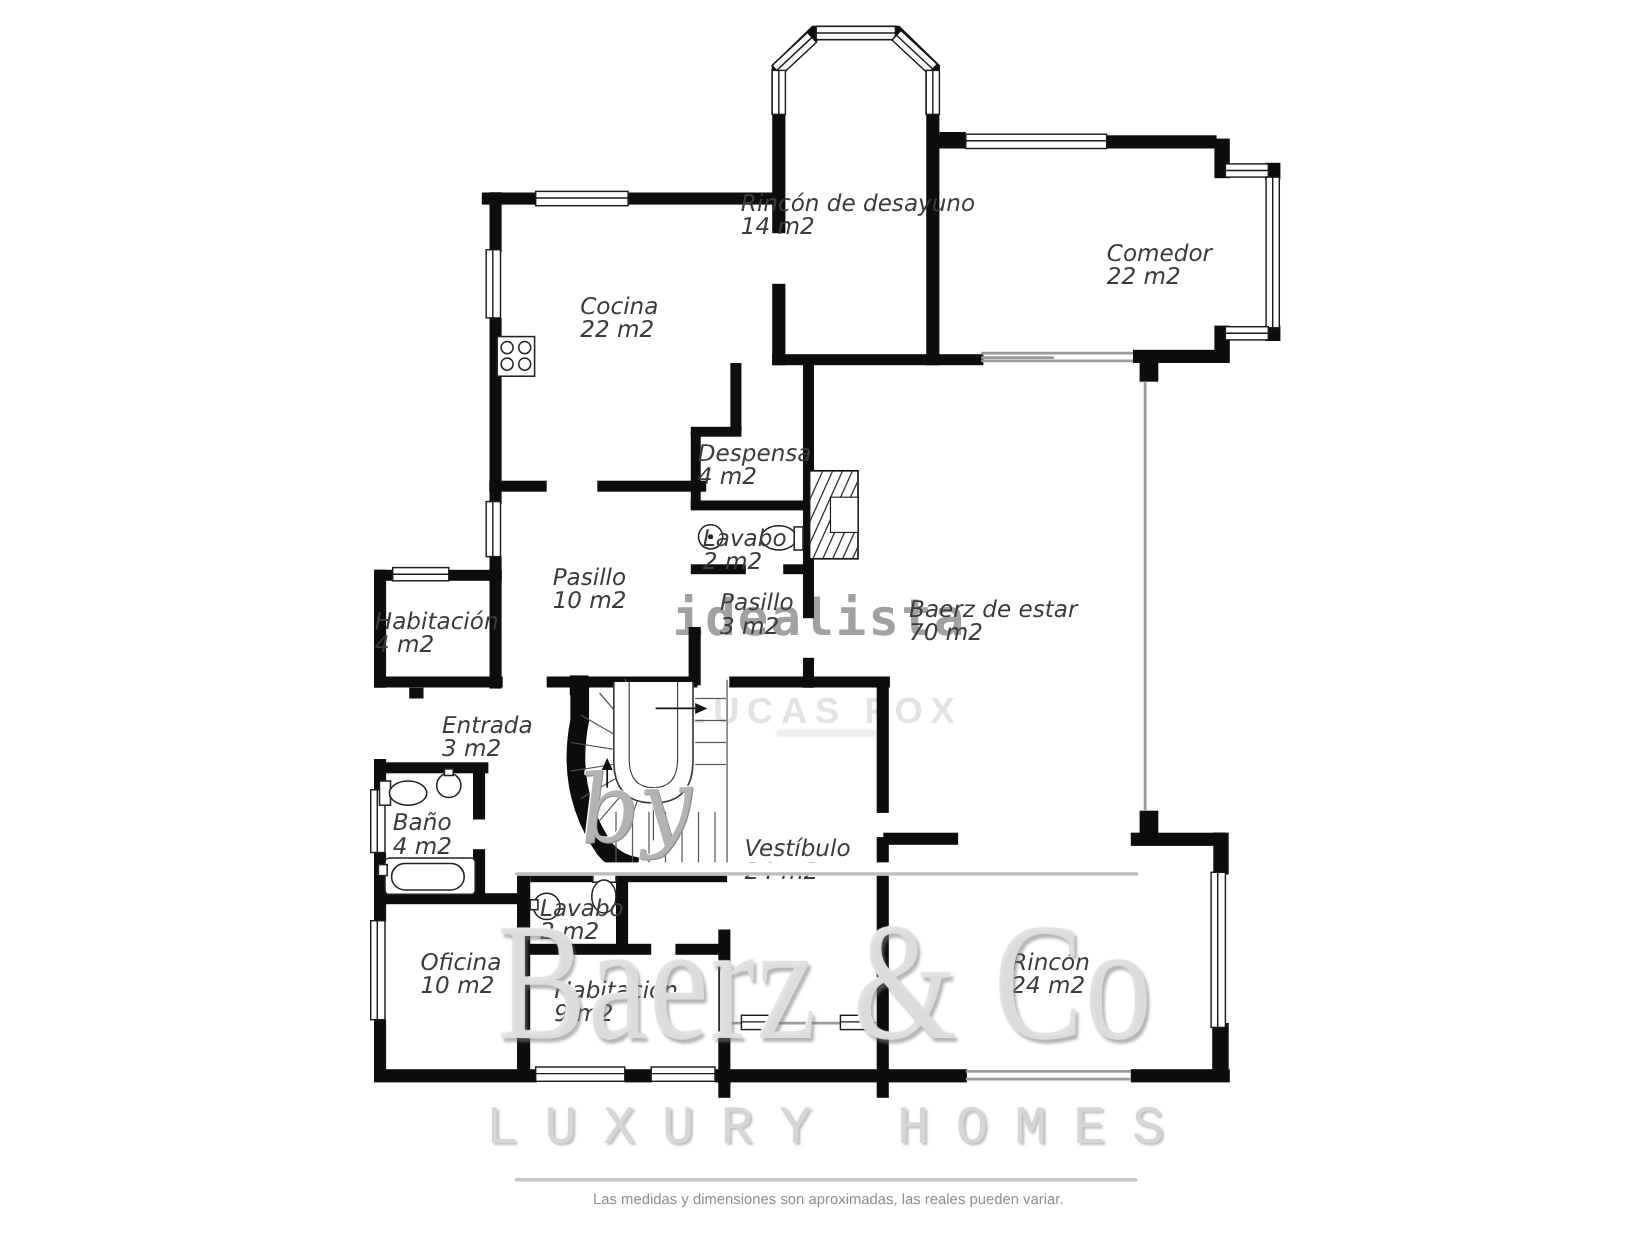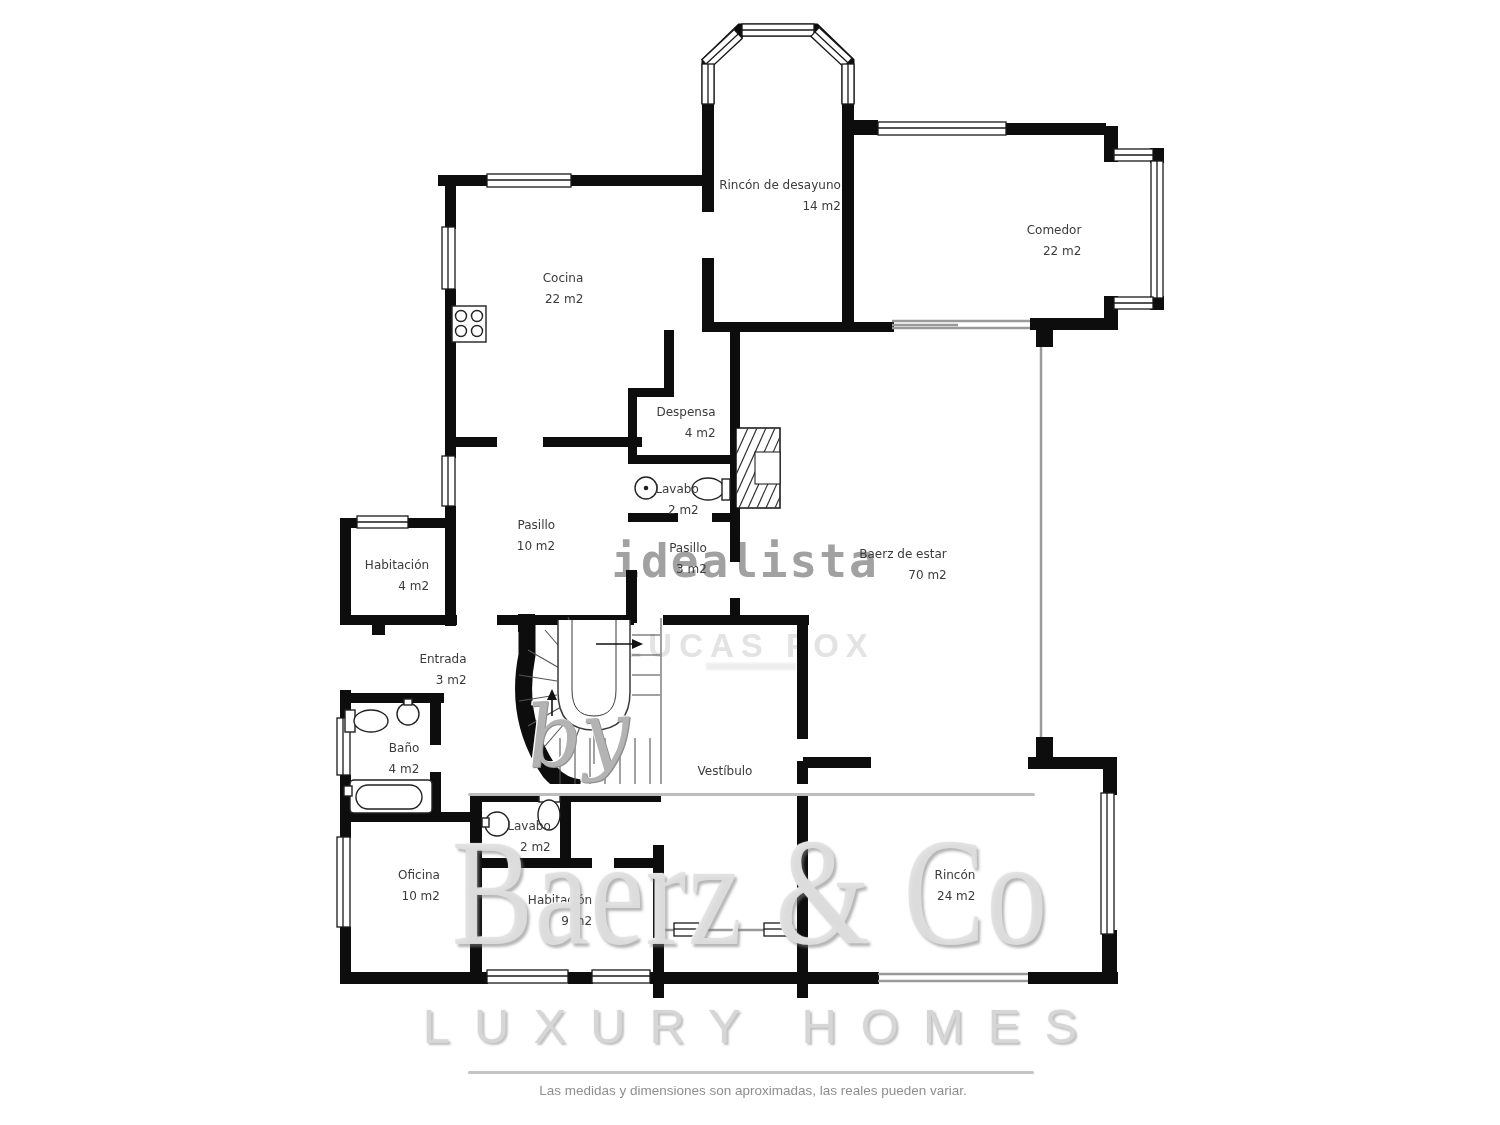--- a/index.html
+++ b/index.html
@@ -9,35 +9,35 @@
   .wm-portal{position:absolute;left:745px;top:561px;transform:translate(-50%,-50%);
     font-family:"DejaVu Sans Mono",monospace;font-weight:bold;font-size:46px;letter-spacing:2px;
     color:#9c9c9c;opacity:.95;white-space:nowrap;}
   .wm-agency{position:absolute;left:748px;top:646px;transform:translate(-50%,-50%);
     font-family:"Liberation Sans",sans-serif;font-weight:bold;font-size:33px;letter-spacing:7px;
     color:#e3e3e3;white-space:nowrap;}
   .wm-agency-sub{position:absolute;left:706px;top:663px;width:90px;height:7px;background:#ededed;
     filter:blur(1px);}
   
   svg.plan{position:absolute;left:0;top:0;}
-  .room-label{position:absolute;transform:translate(-50%,-50%);text-align:right;
-    font-size:12px;line-height:21px;color:#3b3b3b;white-space:nowrap;}
+  .room-label{position:absolute;transform:translate(-50%,-50%);text-align:left;
+    font-size:21px;line-height:21px;color:#3b3b3b;white-space:nowrap;font-style:italic;}
   
   .wm-band{position:absolute;left:468px;top:784px;width:567px;height:12px;background:#ffffff;}
   .wm-band::after{content:"";position:absolute;left:0;right:0;bottom:0;height:3px;background:#bdbdbd;
     border-radius:2px;}
   .wm-by{position:absolute;left:578px;top:734px;transform:translate(-50%,-50%) rotate(-4deg);
     font-family:"DejaVu Serif",serif;font-style:italic;font-size:86px;color:#b3b3b3;
     text-shadow:1px 1px 0 #8f8f8f,-1px -1px 0 #ffffff;white-space:nowrap;}
   .wm-brand{position:absolute;left:452px;top:806px;font-family:"Liberation Serif",serif;
     font-size:152px;letter-spacing:2px;color:rgba(224,224,224,0.92);white-space:nowrap;
     transform:scaleX(0.8);transform-origin:left top;
     text-shadow:3px 3px 3px rgba(120,120,120,0.55),-1px -1px 1px #f7f7f7;}
   .wm-tagline{position:absolute;left:762px;top:1026px;transform:translate(-50%,-50%);
-    font-family:Liberation Sans, sans-serif;font-size:49px;letter-spacing:24px;
+    font-family:Liberation Mono, monospace;font-size:49px;letter-spacing:24px;
     color:#d6d6d6;white-space:nowrap;text-shadow:2px 2px 2px rgba(130,130,130,0.5),-1px -1px 0 #fafafa;}
   .wm-rule{position:absolute;left:468px;top:1071px;width:566px;height:3px;background:#c4c4c4;
     border-radius:2px;}
   .disclaimer{position:absolute;left:753px;top:1090px;transform:translate(-50%,-50%);
     font-family:Liberation Sans, sans-serif;font-size:13.5px;color:#8f8f8f;white-space:nowrap;}
 </style>
 </head>
 <body>
 
 <div class="canvas">
@@ -347,21 +347,21 @@
       <div>70 m2</div>
     </div>
   <div class="room-label" style="left:397px;top:576px">
       <div>Habitación</div>
       <div>4 m2</div>
     </div>
   <div class="room-label" style="left:443px;top:670px">
       <div>Entrada</div>
       <div>3 m2</div>
     </div>
-  <div class="room-label" style="left:404px;top:759px">
+  <div class="room-label" style="left:384px;top:759px">
       <div>Baño</div>
       <div>4 m2</div>
     </div>
   <div class="room-label" style="left:725px;top:782px">
       <div>Vestíbulo</div>
       <div>24 m2</div>
     </div>
   <div class="room-label" style="left:529px;top:837px">
       <div>Lavabo</div>
       <div>2 m2</div>

